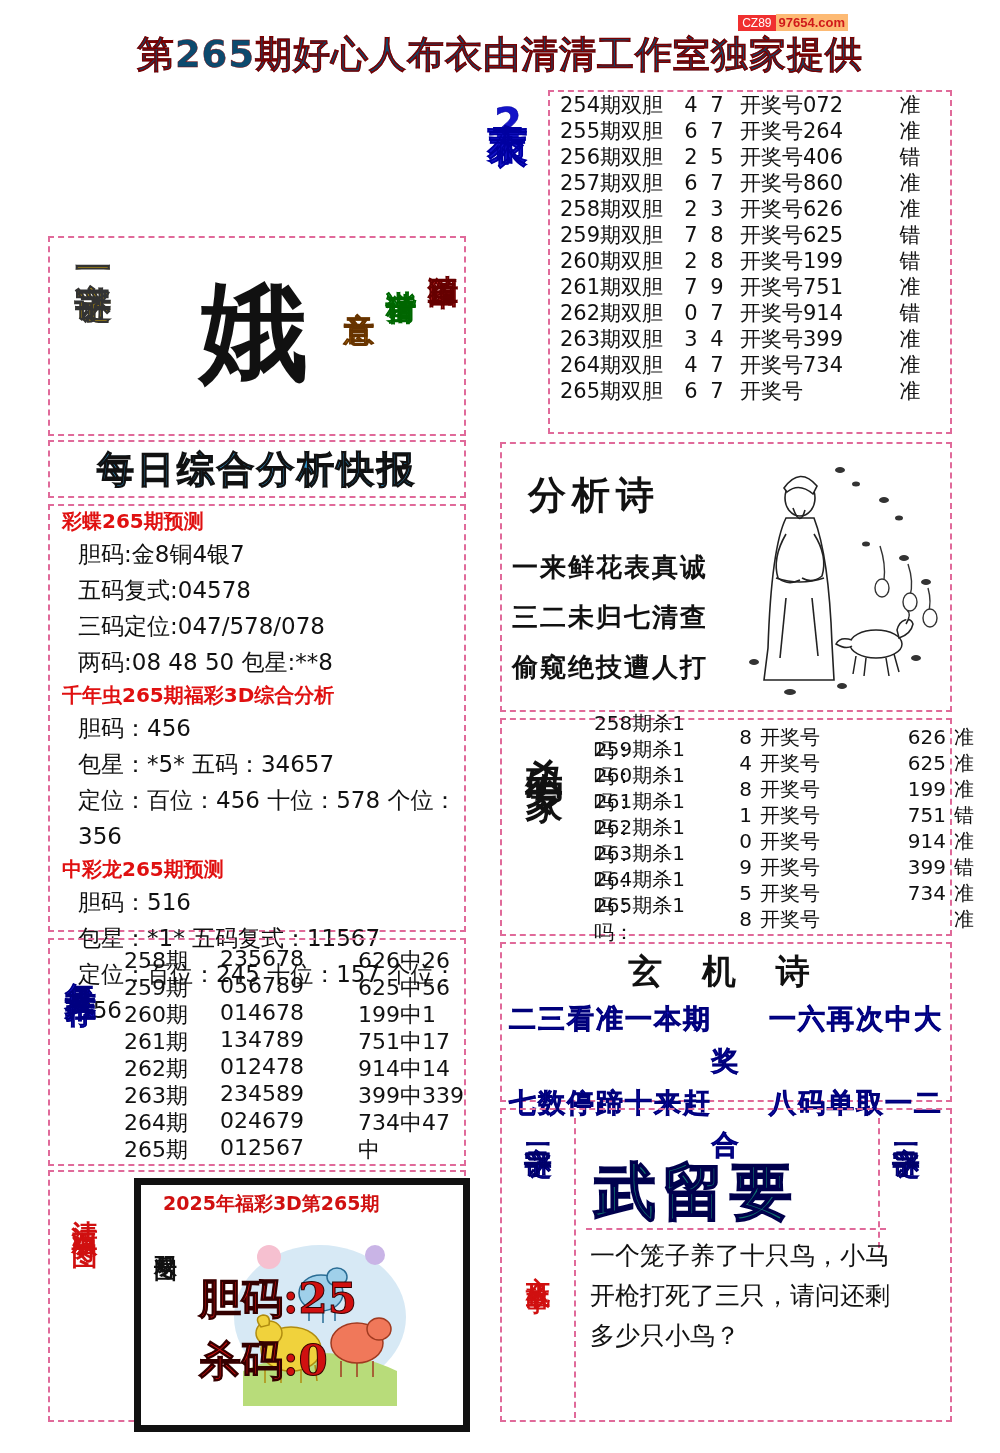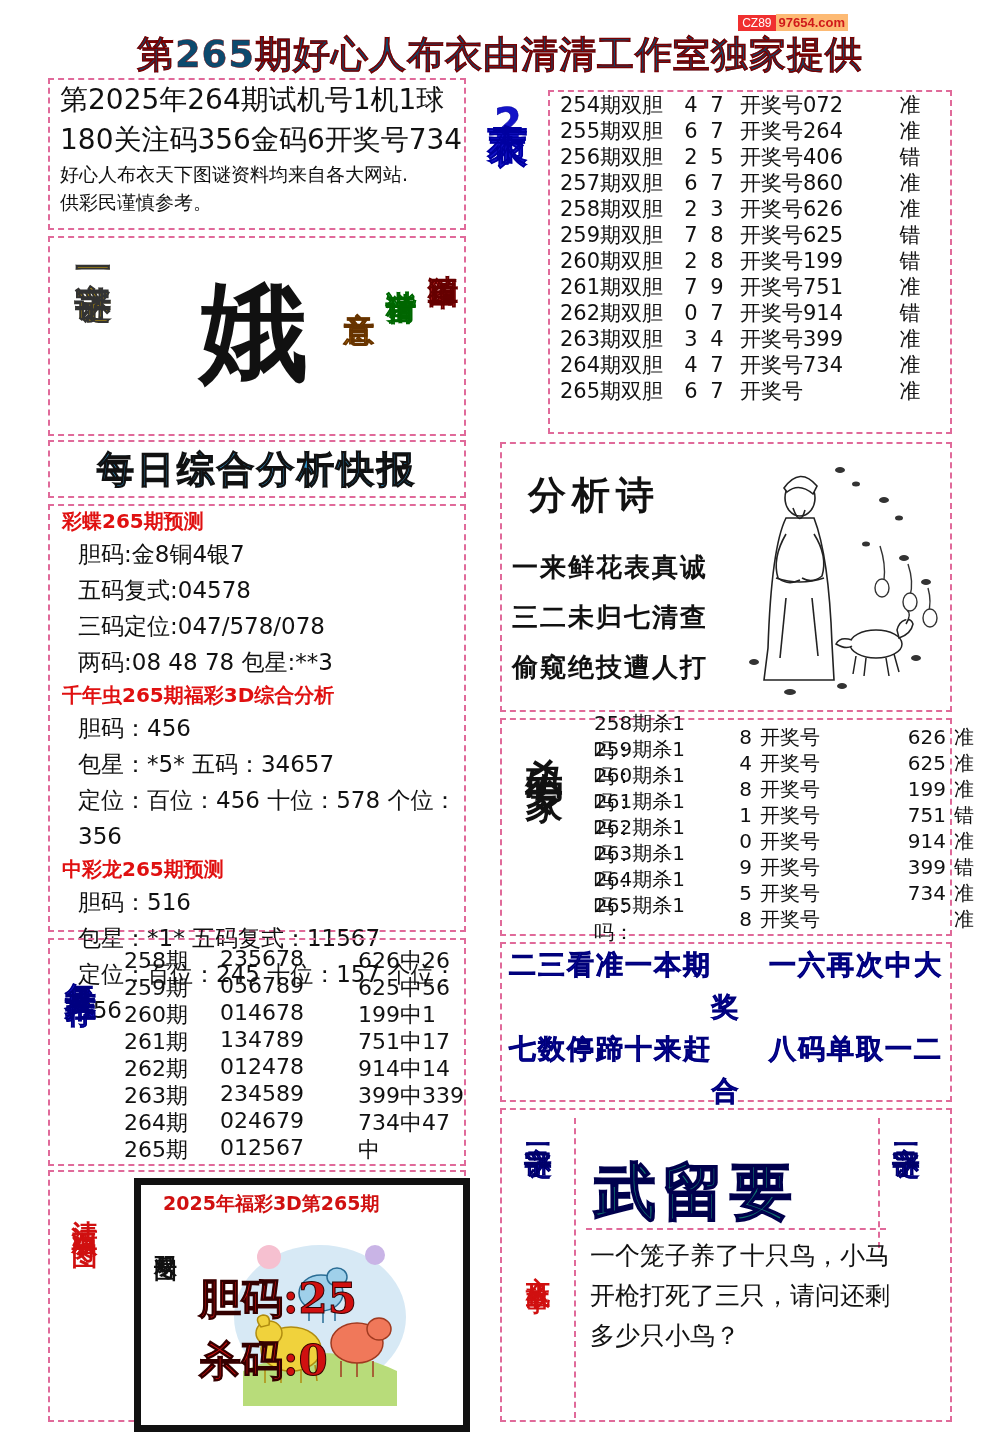--- a/index.html
+++ b/index.html
@@ -311,26 +311,20 @@
 
 <div class="page">
 
   <div class="watermark">
     <span class="wm-tag">CZ89</span>
     <span class="wm-txt">97654.com</span>
   </div>
 
   <div class="header">第265期好心人布衣由清清工作室独家提供</div>
 
-  <div class="frame cell" id="infoBox">
-    <div class="info-line1">第2025年264期试机号1机1球</div>
-    <div class="info-line2">180关注码356金码6开奖号734</div>
-    <div class="info-small">好心人布衣天下图谜资料均来自各大网站.</div>
-    <div class="info-small">供彩民谨慎参考。</div>
-  </div>
 
   <div class="cell" id="vertTitle">布衣天下2</div>
 
   <div class="frame cell" id="resultsBox">
     <div id="resultsRows">
         <div class="res-row">
           <span class="res-a">254期双胆</span>
           <span class="res-b">4</span>
           <span class="res-c">7</span>
           <span class="res-d">开奖号072</span>
@@ -427,21 +421,21 @@
   <div class="frame cell" id="bannerBox">
     <div class="banner-text">每日综合分析快报</div>
   </div>
 
   <div class="frame cell" id="forecastBox">
     <div class="fc-title">彩蝶265期预测</div>
     <div id="g1lines">
         <div class="fc-line">胆码:金8铜4银7</div>
         <div class="fc-line">五码复式:04578</div>
         <div class="fc-line">三码定位:047/578/078</div>
-        <div class="fc-line">两码:08 48 78 包星:**3</div>
+        <div class="fc-line">两码:08 48 50 包星:**8</div>
       </div>
     <div class="fc-title">千年虫265期福彩3D综合分析</div>
     <div id="g2lines">
         <div class="fc-line">胆码：456</div>
         <div class="fc-line">包星：*5*  五码：34657</div>
         <div class="fc-line">定位：百位：456 十位：578 个位：356</div>
       </div>
     <div class="fc-title">中彩龙265期预测</div>
     <div id="g3lines">
         <div class="fc-line">胆码：516</div>
@@ -611,20 +605,21 @@
         </div>
         <div class="multi-row">
           <span class="m-a">265期</span>
           <span class="m-b">012567</span>
           <span class="m-c">中</span>
         </div>
       </div>
   </div>
 
   <div class="frame cell" id="xuanjiBox">
+    <div class="xj-title">玄 机 诗</div>
     <div class="xj-line">
       <span>二三看准一本期</span>
       &nbsp;&nbsp;&nbsp;
       <span>一六再次中大奖</span>
     </div>
     <div class="xj-line">
       <span>七数停蹄十来赶</span>
       &nbsp;&nbsp;&nbsp;
       <span>八码单取一二合</span>
     </div>

